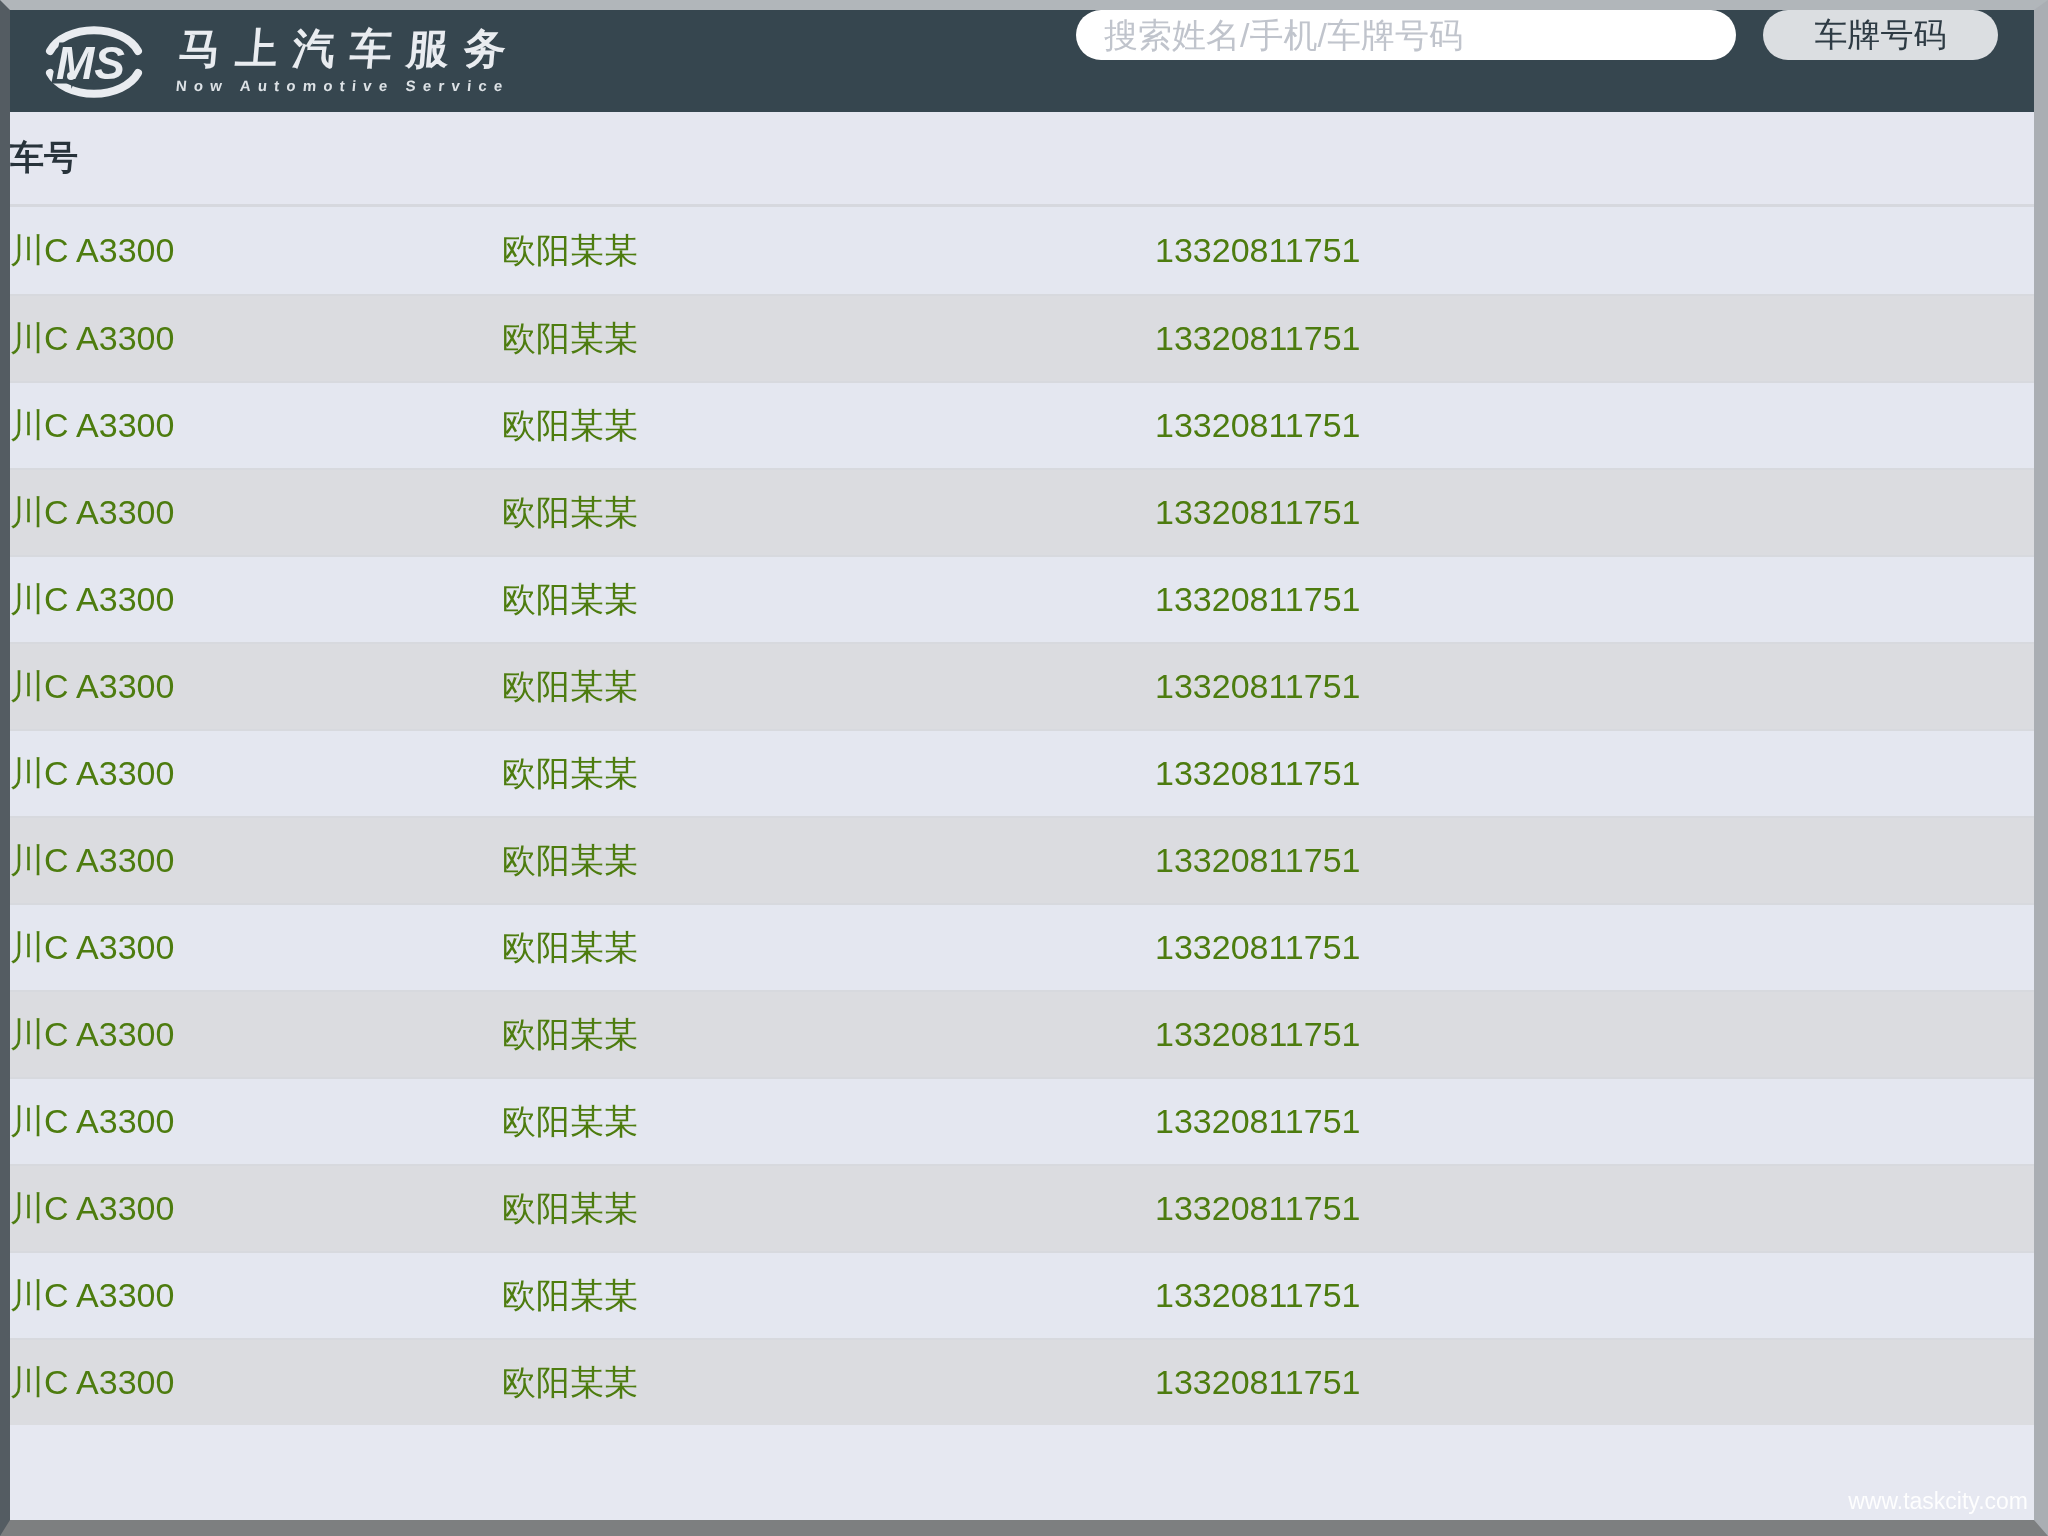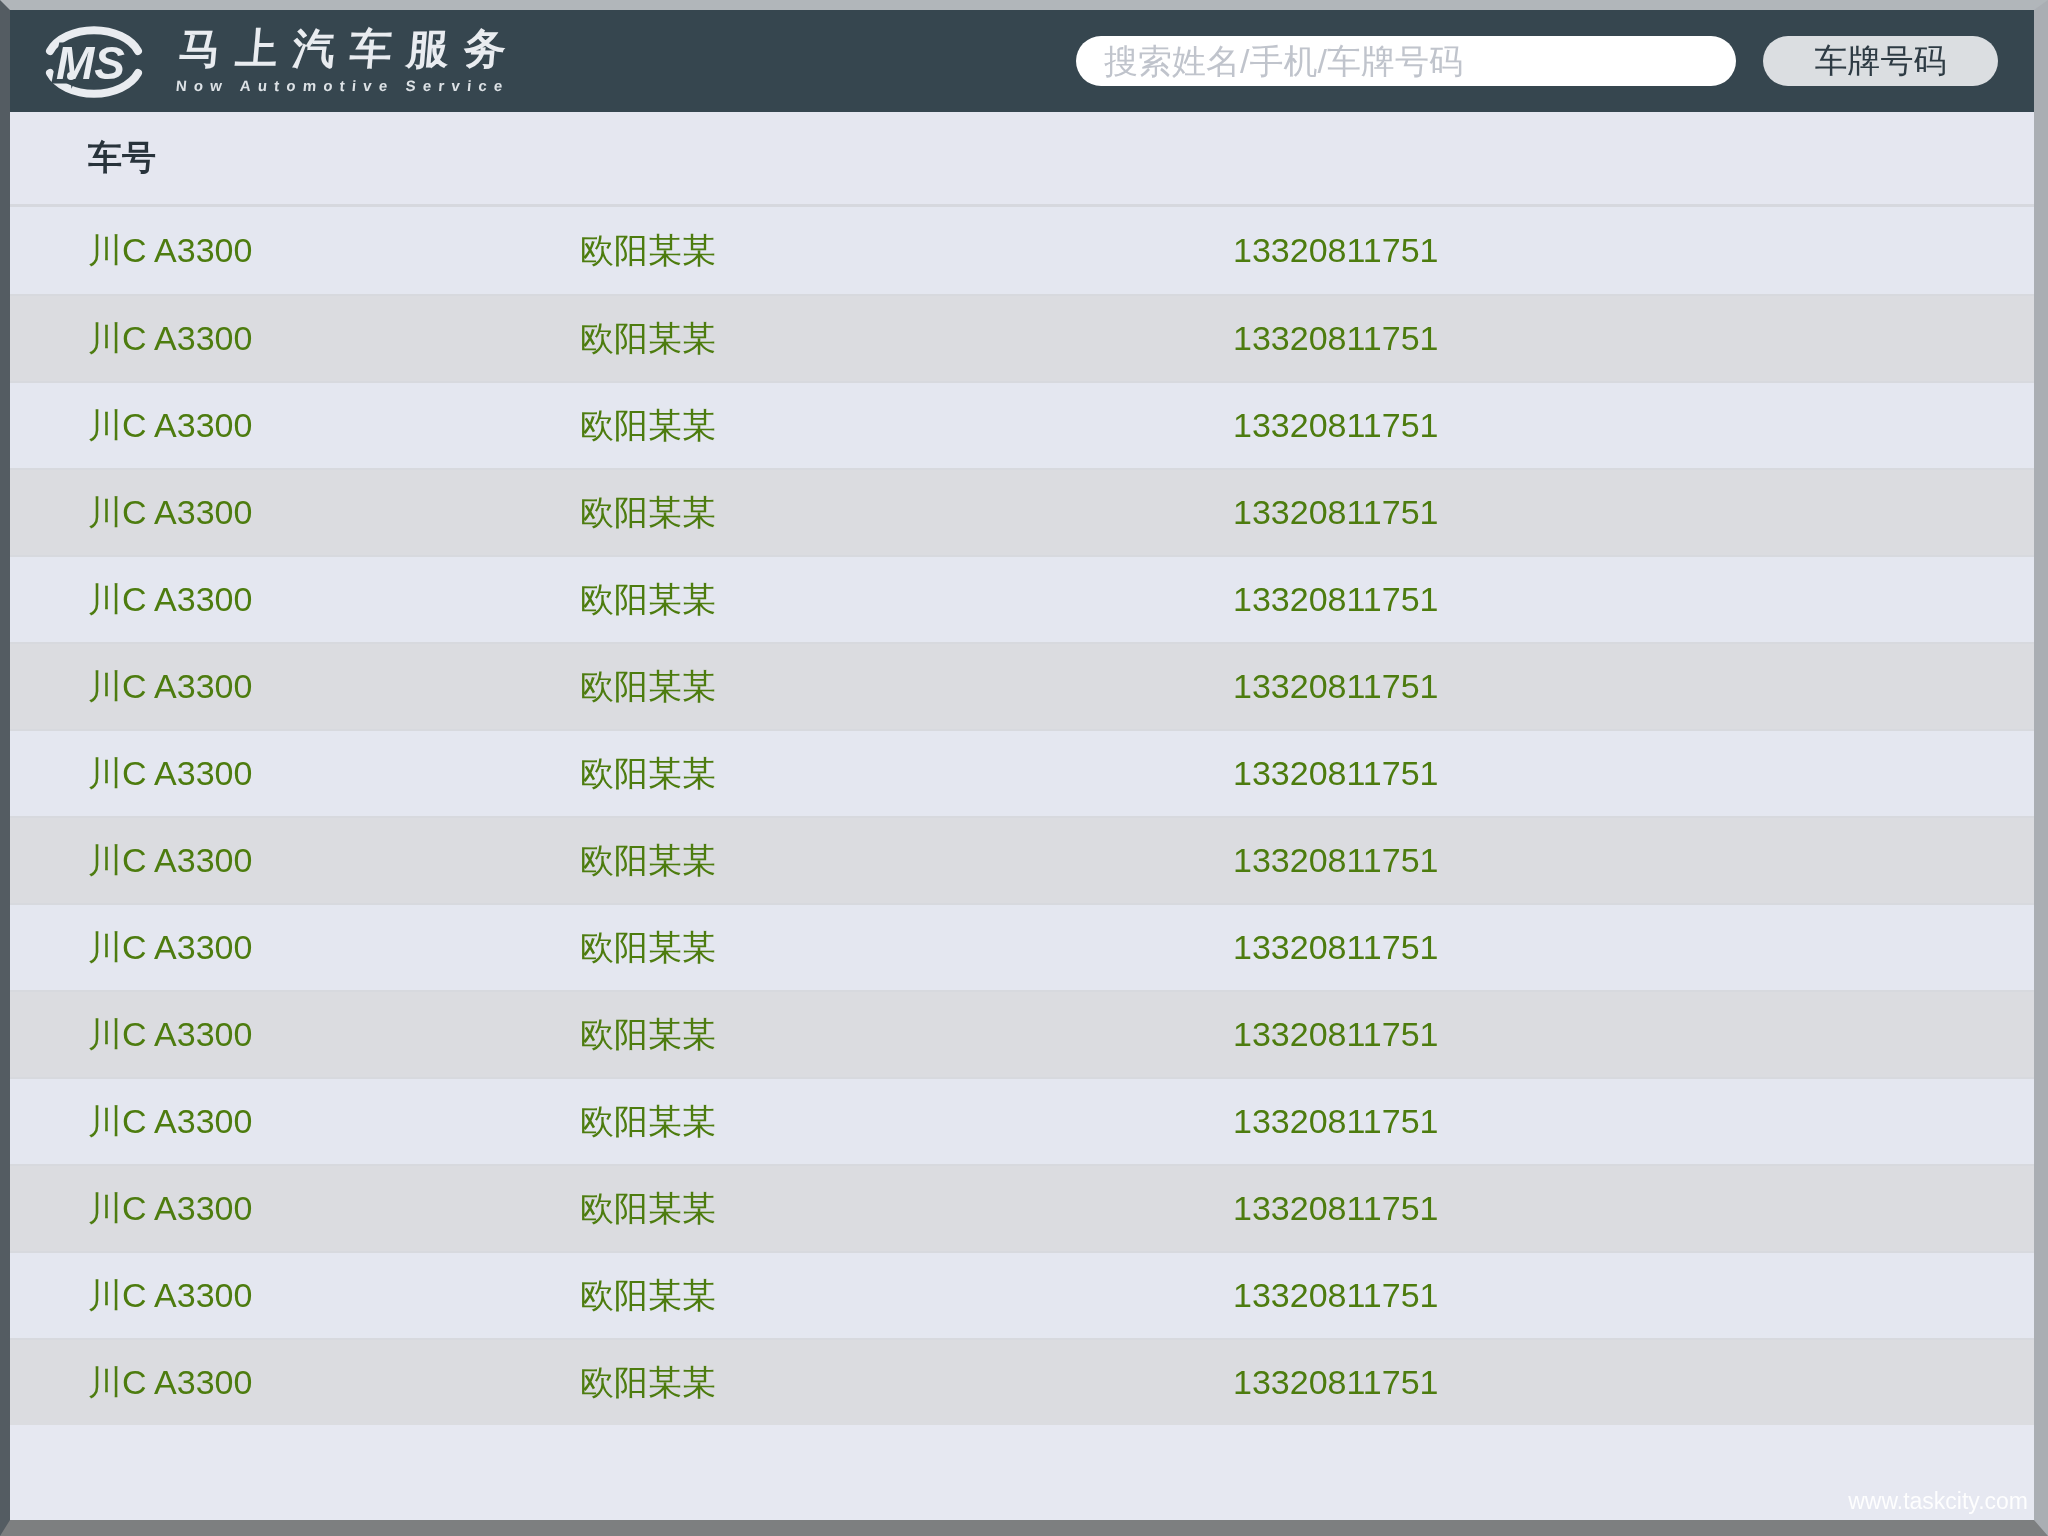--- a/index.html
+++ b/index.html
@@ -17,21 +17,20 @@
     border-right: 14px solid #aaaeb3;
     border-bottom: 16px solid #7d7f80;
     background: #e6e8f1;
     overflow: hidden;
   }
   
   .topbar {
     height: 102px;
     background: #36464f;
     display: flex;
-    align-items: center;
     padding: 0 36px 0 30px;
   }
   .brand { display: flex; align-items: center; }
   .emblem { width: 112px; height: 78px; flex: 0 0 auto; }
   .brand-text { margin-left: 26px; transform: skewX(-5deg); }
   .brand-cn {
     font-size: 42px; font-weight: 700; color: #e9ecf0;
     letter-spacing: 15px; line-height: 1; white-space: nowrap;
   }
   .brand-en {
@@ -61,21 +60,21 @@
     font-size: 33px;
     cursor: pointer;
     font-family: "Liberation Sans", "DejaVu Sans", sans-serif;
   }
   
   .thead, .row {
     display: grid;
     grid-template-columns: 492px 653px 1fr;
     align-items: center;
   }
-  .cell { padding-left: 78px; white-space: nowrap; }
+  .cell { white-space: nowrap; }
   .thead {
     height: 92px;
     background: #e5e7f0;
     border-bottom: 3px solid #d6d8de;
     font-size: 34px; font-weight: 700; color: #28333b;
   }
   .row {
     height: 87px;
     box-sizing: border-box;
     font-size: 34px; color: #4d7c0f;

